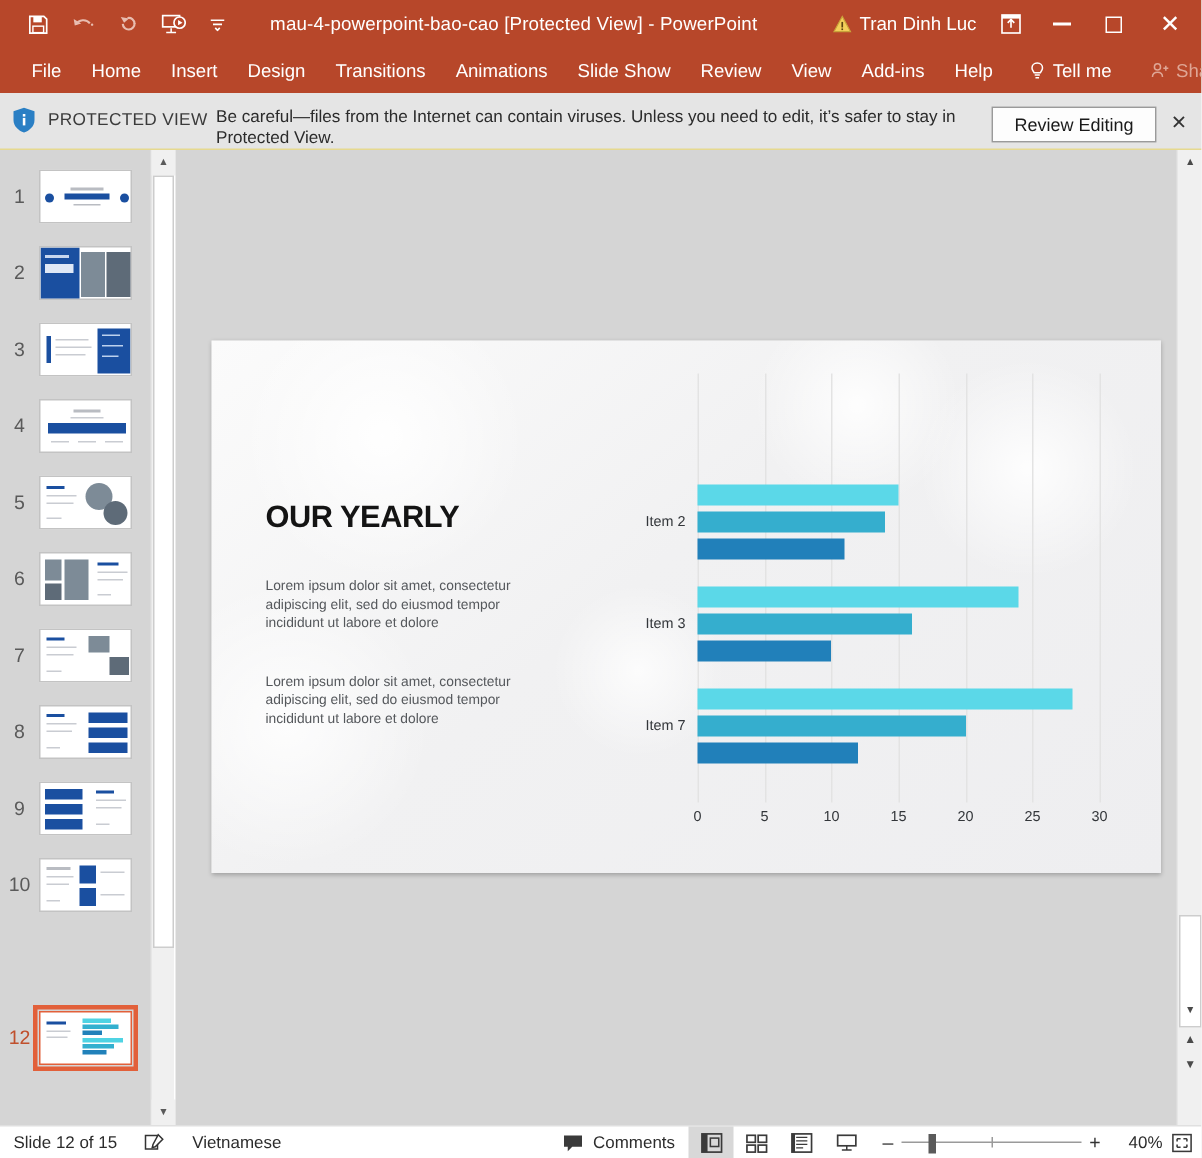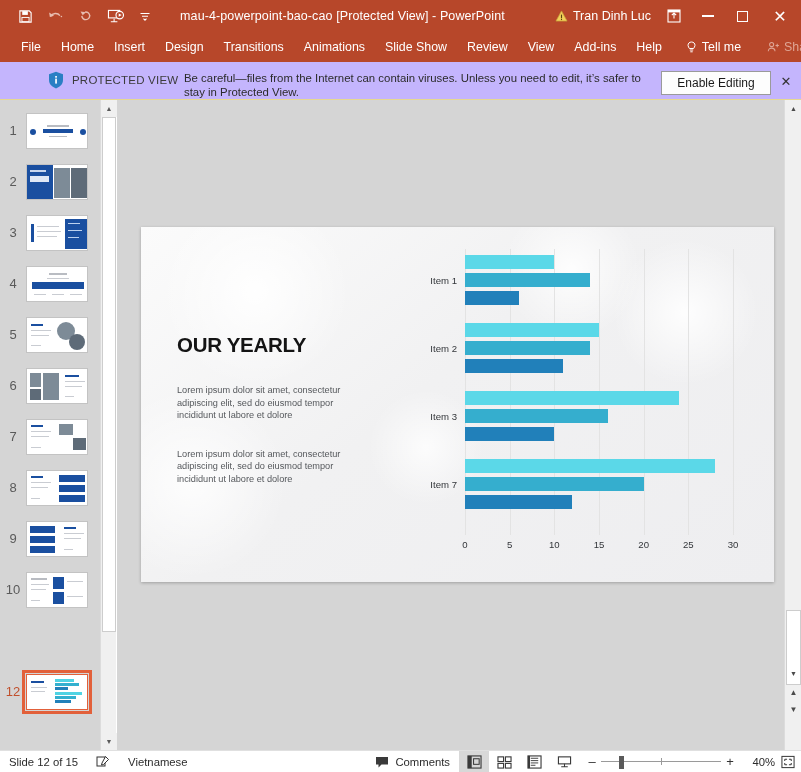--- a/index.html
+++ b/index.html
@@ -52,22 +52,22 @@
   .rtab {
     color: #ffffff; font-size: 12.4px; padding: 3px 10px;
     white-space: nowrap; line-height: 1;
   }
   .rtab.tellme { display: flex; align-items: center; gap: 5px; padding-left: 14px; }
   .rtab.share { color: #dfa695; display: flex; align-items: center; gap: 4px; margin-left: 6px; }
 
   
   .pvbar {
     position: absolute; top: 62px; left: 0; width: 801px; height: 38px;
-    background: #c4b5fd; border-bottom: 1px solid #e6d98f;
-    display: flex; align-items: flex-start; padding-top: 4px; padding-left: 40px;
+    background: #e5e5e5; border-bottom: 1px solid #e6d98f;
+    display: flex; align-items: flex-start; padding-top: 4px;
   }
   .pv-shield { width: 32px; display: flex; justify-content: center; padding-top: 5px; }
   .pv-label {
     font-size: 11.5px; color: #3b3b3b; letter-spacing: 0.2px;
     padding-top: 8px; white-space: nowrap; width: 112px;
   }
   .pv-msg {
     flex: 1; font-size: 11.4px; color: #2b2b2b; line-height: 14px;
     padding-top: 5px; padding-right: 10px; max-width: 520px;
   }
@@ -331,21 +331,21 @@
   <div class="pvbar">
     <div class="pv-shield">
       <svg width="16" height="18" viewBox="0 0 16 18">
           <path d="M8 0.8 L15 3.2 V9 c0 4.2-3.2 7-7 8.4C4.2 16 1 13.2 1 9 V3.2 Z" fill="#2a7fc4"></path>
           <rect x="7.2" y="5" width="1.7" height="1.7" fill="#fff"></rect>
           <rect x="7.2" y="7.6" width="1.7" height="5" fill="#fff"></rect>
         </svg>
     </div>
     <div class="pv-label">PROTECTED VIEW</div>
     <div class="pv-msg">Be careful—files from the Internet can contain viruses. Unless you need to edit, it’s safer to stay in Protected View.</div>
-    <button class="pv-btn">Enable Editing</button>
+    <button class="pv-btn">Review Editing</button>
     <div class="pv-close">✕</div>
   </div>
 
   <div class="thumbpane">
 
     <div class="thumbrow" style="top:5px">
       <div class="thumbnum">1</div>
       <div class="thumbcard">
         <div class="m mblue" style="left:3px;top:15px;width:6px;height:6px;border-radius:50%"></div>
         <div class="m mblue" style="left:53px;top:15px;width:6px;height:6px;border-radius:50%"></div>
@@ -507,26 +507,20 @@
         <div class="chart-plot">
 
           <div class="grid-line" style="left:0%"></div>
           <div class="grid-line" style="left:16.667%"></div>
           <div class="grid-line" style="left:33.333%"></div>
           <div class="grid-line" style="left:50%"></div>
           <div class="grid-line" style="left:66.667%"></div>
           <div class="grid-line" style="left:83.333%"></div>
           <div class="grid-line" style="left:100%"></div>
 
-          <div class="bargroup" style="top:6px;height:62px">
-            <div class="bar" style="top:0px;width:33.33%;background:#5BD8E8"></div>
-            <div class="bar" style="top:18px;width:46.67%;background:#35AECE"></div>
-            <div class="bar" style="top:36px;width:20.00%;background:#2180BA"></div>
-            <div class="cat-label" style="top:25px;right:calc(100% + 8px)">Item 1</div>
-          </div>
 
           <div class="bargroup" style="top:74px;height:62px">
             <div class="bar" style="top:0px;width:50.00%;background:#5BD8E8"></div>
             <div class="bar" style="top:18px;width:46.67%;background:#35AECE"></div>
             <div class="bar" style="top:36px;width:36.67%;background:#2180BA"></div>
             <div class="cat-label" style="top:25px;right:calc(100% + 8px)">Item 2</div>
           </div>
 
           <div class="bargroup" style="top:142px;height:62px">
             <div class="bar" style="top:0px;width:80.00%;background:#5BD8E8"></div>

